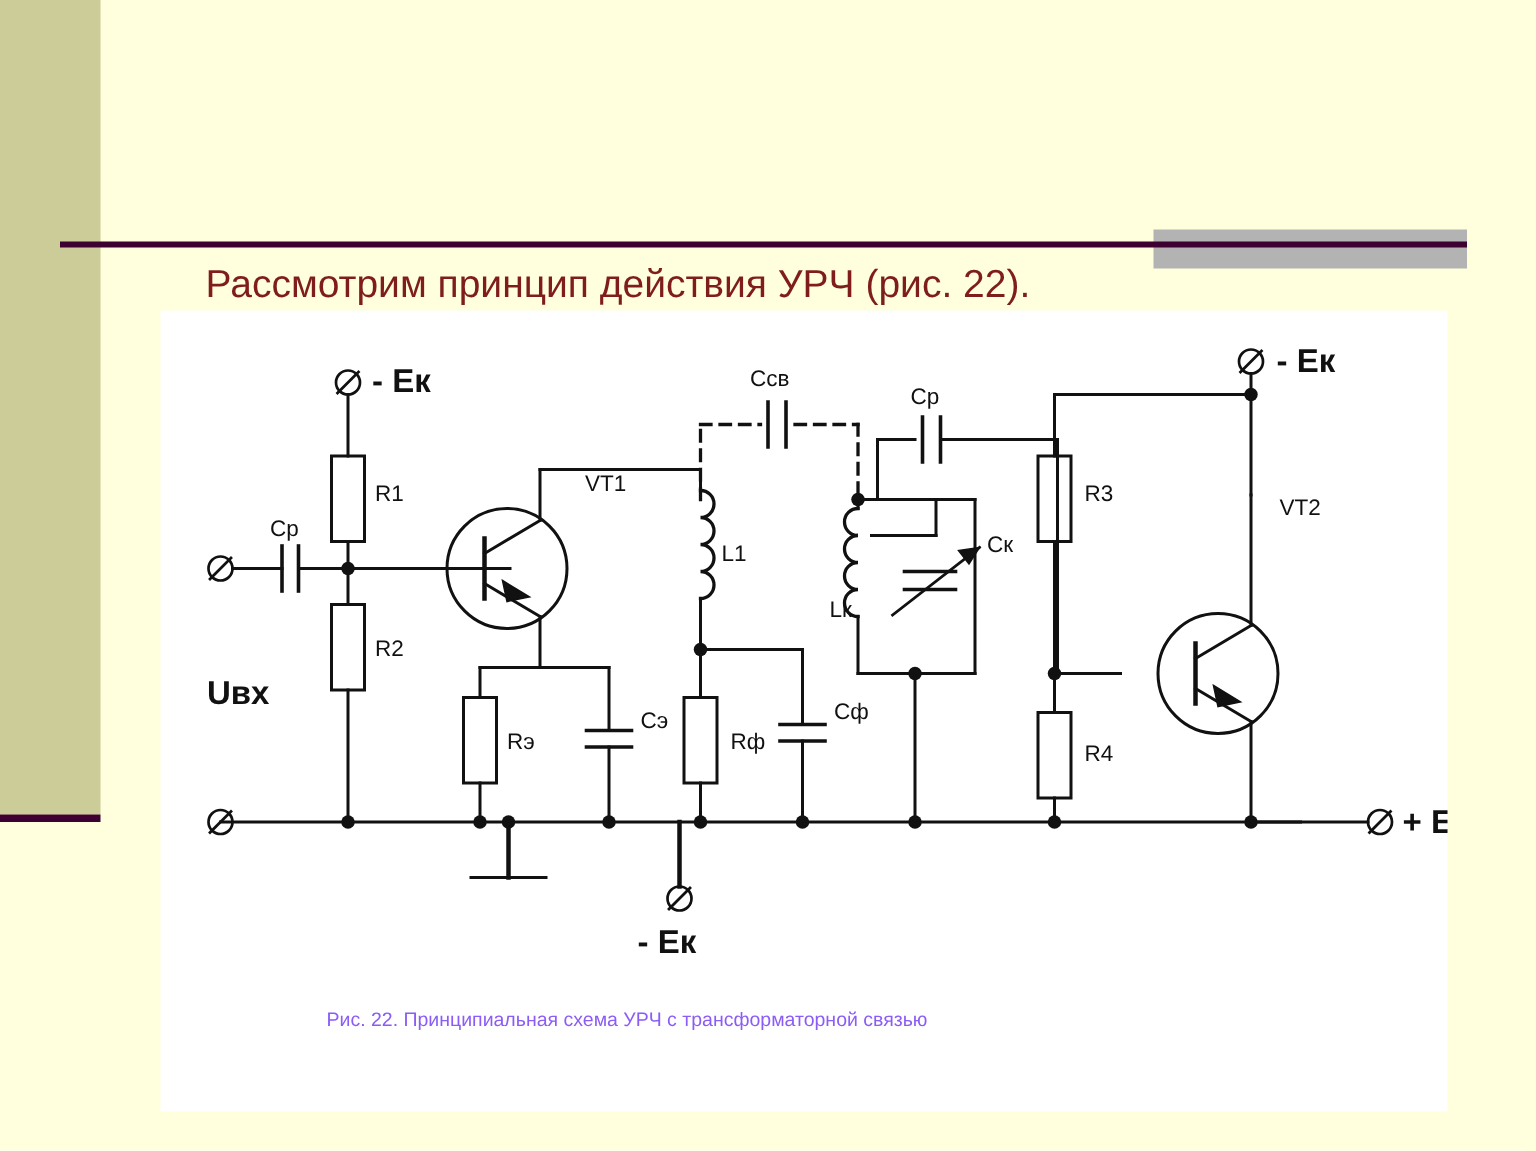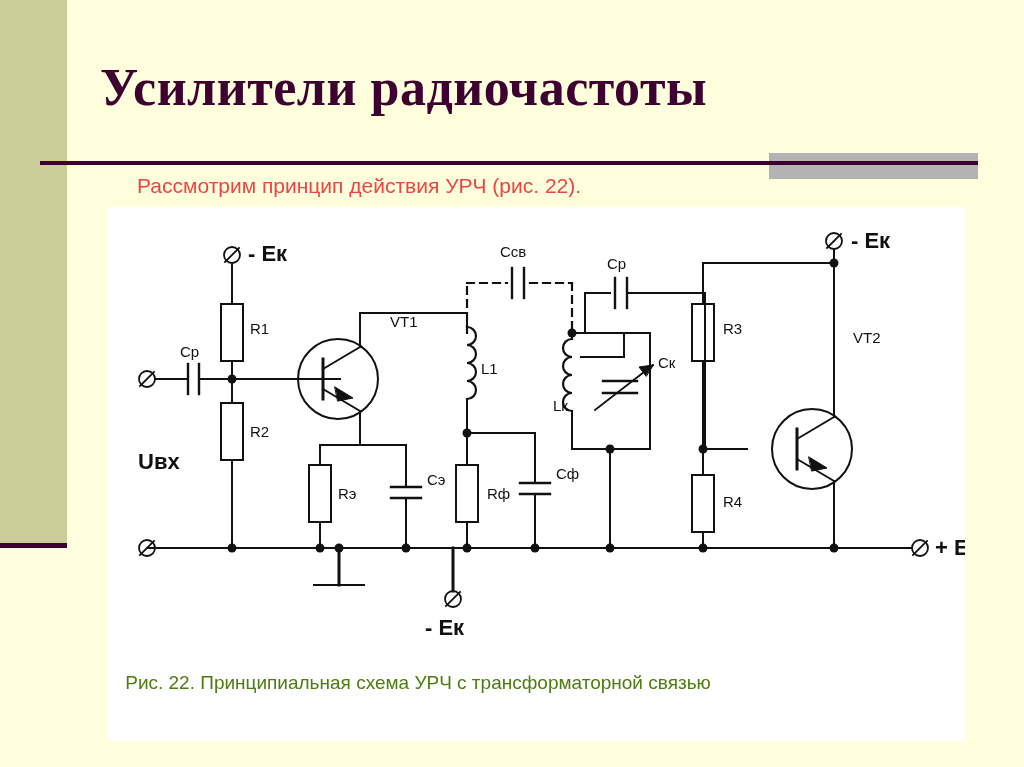--- a/index.html
+++ b/index.html
@@ -32,46 +32,45 @@
 
   
   .slide-title{
     position:absolute;left:100px;top:58px;width:860px;
     font-family:"Liberation Serif", serif;
     font-weight:bold;font-size:52px;color:#3d0030;
     letter-spacing:0.5px;white-space:nowrap;
   }
   .intro-text{
     position:absolute;left:137px;top:174px;
-    font-size:21px;color:#ef4444;white-space:nowrap;
+    font-size:26px;color:#7f1d1d;white-space:nowrap;
   }
   .figure-caption{
     position:absolute;left:0;top:672px;width:836px;
-    text-align:center;font-size:19px;color:#4d7c0f;
+    text-align:center;font-size:13px;color:#8b5cf6;
   }
 
   
   .figure-panel{
     position:absolute;left:107px;top:207px;width:858px;height:534px;
     background:#ffffff;
   }
   .figure-panel svg{display:block;}
   text{font-family:"Liberation Sans", sans-serif;fill:#111;}
 </style>
 </head>
 <body>
 
 <div id="slide">
 
   <div class="sidebar-band"></div>
   <div class="sidebar-underline"></div>
   <div class="header-gray"></div>
   <div class="header-rule"></div>
 
-  <div class="slide-title">Усилители радиочастоты</div>
   <div class="intro-text">Рассмотрим принцип действия УРЧ (рис. 22).</div>
 
   <div class="figure-panel">
     <svg width="858" height="458" viewBox="0 0 858 458">
       <g stroke="#111" fill="none" stroke-width="2" stroke-linecap="square">
 
         <line x1="40" y1="341" x2="760" y2="341"></line>
 
         <g stroke-width="1.8">
           <circle cx="40" cy="172" r="8"></circle>

